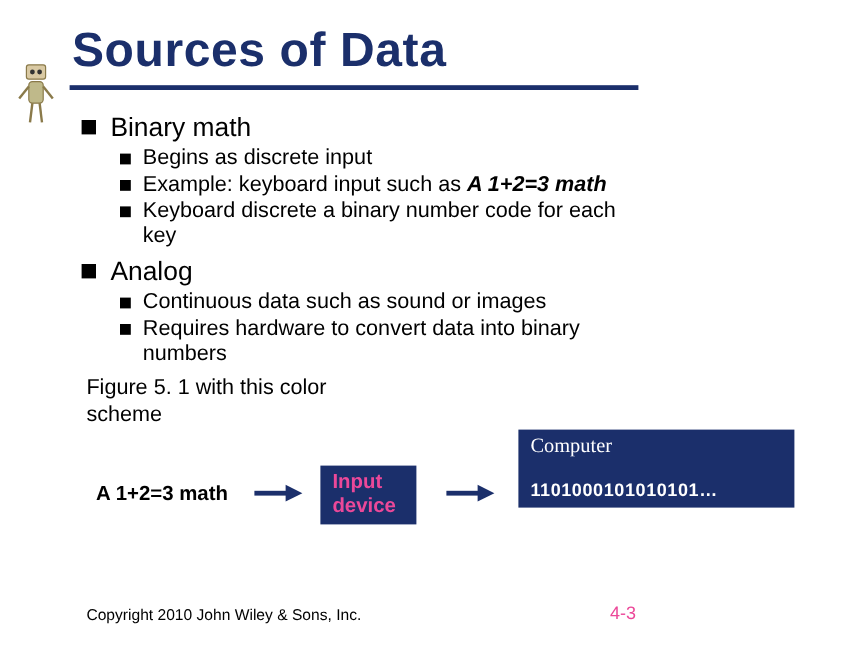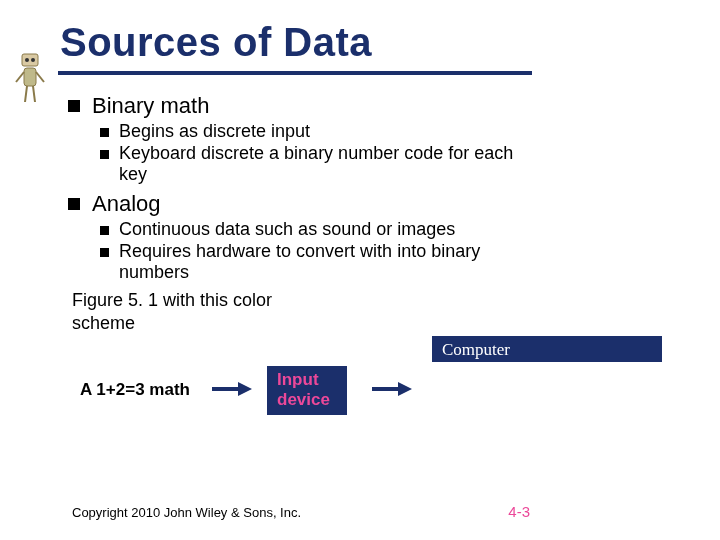--- a/index.html
+++ b/index.html
@@ -146,37 +146,43 @@
         <span class="bullet"></span>
         <span class="label">Binary math</span>
       </div>
       <ul class="lvl2">
         <li>
           <span class="bullet"></span>
           <span class="label">Begins as discrete input</span>
         </li>
         <li>
           <span class="bullet"></span>
+          <span class="label kb-ex">
+            <span>Example: keyboard input such as </span><span class="ital">A  1+2=3 math</span>
+          </span>
+        </li>
+        <li>
+          <span class="bullet"></span>
           <span class="label">Keyboard discrete a binary number code for each key</span>
         </li>
       </ul>
     </li>
     <li>
       <div class="item-row">
         <span class="bullet"></span>
         <span class="label">Analog</span>
       </div>
       <ul class="lvl2">
         <li>
           <span class="bullet"></span>
           <span class="label">Continuous data such as sound or images</span>
         </li>
         <li>
           <span class="bullet"></span>
-          <span class="label">Requires hardware to convert with into binary numbers</span>
+          <span class="label">Requires hardware to convert data into binary numbers</span>
         </li>
       </ul>
     </li>
   </ul>
 
   <div class="figure-caption">Figure 5. 1 with this color scheme</div>
 
   <div class="diagram">
     <div class="d-text" style="left:8px; top:38px;">A 1+2=3 math</div>
 
@@ -187,18 +193,19 @@
 
     <div class="d-box" style="left:195px; top:24px; width:80px;">Input device</div>
 
     <div class="arrow" style="left:300px; top:40px;">
       <div class="shaft"></div>
         <div class="head"></div>
     </div>
 
     <div class="d-computer" style="left:360px; top:-6px; width:230px;">
       <div class="hdr">Computer</div>
+      <div class="bits">1101000101010101…</div>
     </div>
   </div>
 
   <div class="footer-left">Copyright 2010 John Wiley &amp; Sons, Inc.</div>
   <div class="footer-right">4-3</div>
 </div>
 
 </body></html>

